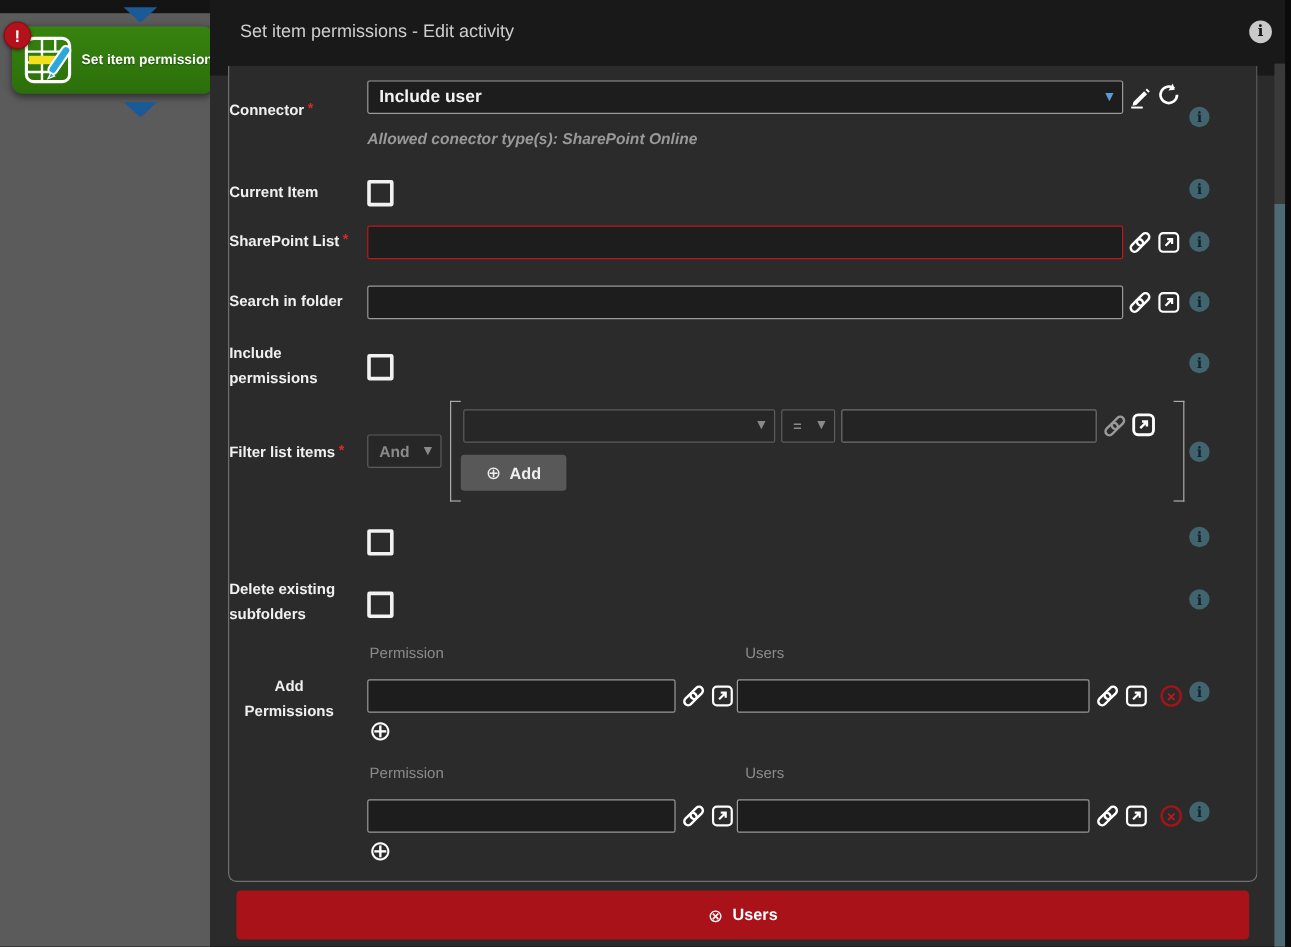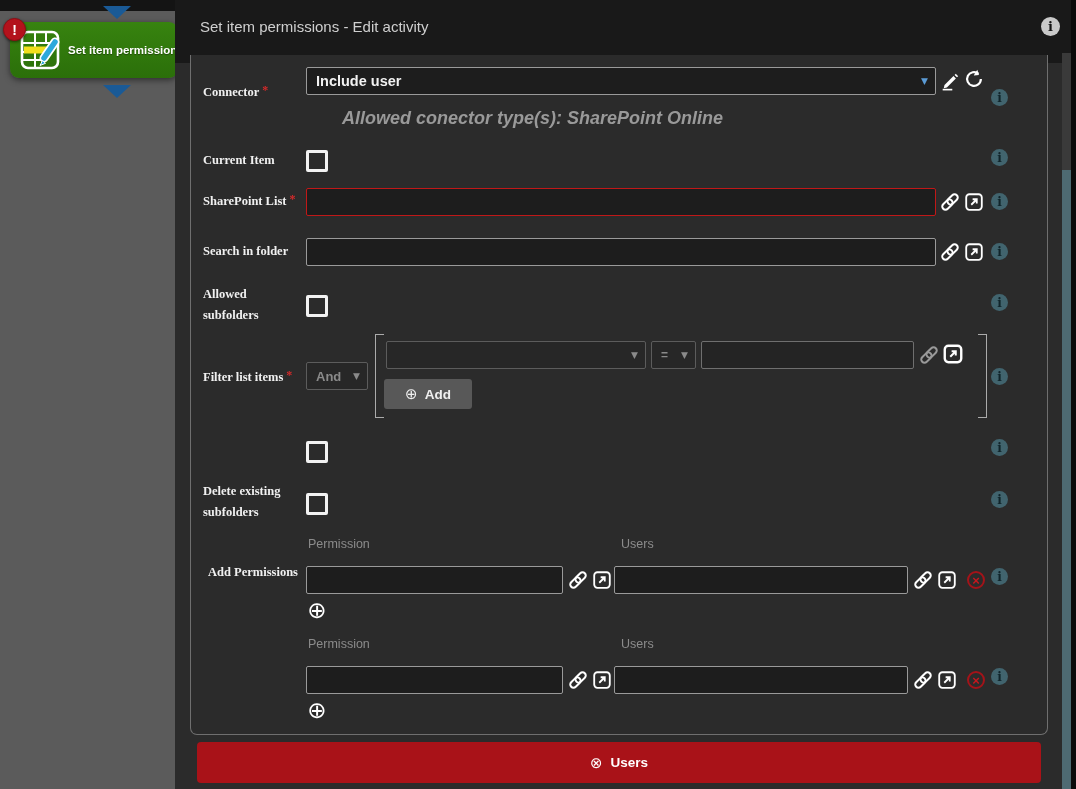--- a/index.html
+++ b/index.html
@@ -34,38 +34,38 @@
   .info-badge { width:17px; height:17px; border-radius:50%; background:#41646e; color:#10242a;
                 font-family:"DejaVu Serif", serif; font-weight:bold; font-size:12px;
                 display:flex; align-items:center; justify-content:center; position:absolute; left:800px; }
   .header-info { position:absolute; left:866px; top:17px; width:19px; height:19px; border-radius:50%;
                  background:#c9c9c9; color:#141414; font-family:"DejaVu Serif", serif; font-weight:bold;
                  font-size:13px; display:flex; align-items:center; justify-content:center; }
 
   .panel { position:absolute; left:15px; top:55px; width:858px; height:680px;
            border:1px solid #6f6f6f; border-top:none; border-radius:0 0 7px 7px; background:#2b2b2b; }
 
-  .field-label { position:absolute; left:12px; width:100px; color:#f0f0f0; font-size:12.5px;
-                 font-weight:bold; line-height:21px;font-family:Liberation Serif, serif; }
+  .field-label { position:absolute; left:0; width:100px; color:#f0f0f0; font-size:12.5px;
+                 font-weight:bold; line-height:21px; }
   .req { color:#d42a2a; font-size:12px; margin-left:3px; position:relative; top:-2px; }
 
   .text-input { position:absolute; height:28px; background:#1d1d1d; border:1px solid #9a9a9a;
                 border-radius:2px; color:#eee; font-size:13px; padding:0 8px; font-family:inherit; }
   .text-input.invalid { border-color:#c01818; }
   .text-input.dim { border-color:#6f6f6f; background:#242424; }
 
   .select { position:absolute; height:28px; background:#1d1d1d; border:1px solid #9a9a9a;
             border-radius:2px; display:flex; align-items:center; padding:0 22px 0 9px; color:#f2f2f2; }
   .select .arrow { position:absolute; right:7px; top:50%; transform:translateY(-50%);
                    font-size:9px; color:#5b9bd5; font-family:"DejaVu Sans", sans-serif; }
   .select.disabled { background:#272727; border-color:#5c5c5c; color:#8a8a8a; font-weight:bold; }
   .select.disabled .arrow { color:#8a8a8a; }
 
-  .hint { position:absolute; left:115px; top:53px; color:#999; font-size:18px;
-          font-style:italic; font-weight:bold;margin-left:36px; }
+  .hint { position:absolute; left:115px; top:53px; color:#999; font-size:13px;
+          font-style:italic; font-weight:bold; }
 
   .checkbox { position:absolute; width:22px; height:22px; border:3px solid #f2f2f2;
               border-radius:2px; background:transparent; }
 
   .icon-btn { position:absolute; width:22px; height:22px; cursor:pointer; }
   .icon-btn svg { display:block; }
 
   .col-header { position:absolute; color:#8b8b8b; font-size:12.5px; }
 
   .plus-btn { position:absolute; width:24px; height:24px; color:#fff; font-size:23px; line-height:23px;
@@ -186,21 +186,21 @@
         </svg>
       </div>
       <div class="icon-btn" style="left:772px; top:186px;">
         <svg viewBox="0 0 24 24">
           <rect x="3.5" y="3.5" width="17" height="17" rx="3.5" fill="none" stroke="#ffffff" stroke-width="2"></rect>
           <path d="M9 15 L15 9 M10.5 9 H15 V13.5" fill="none" stroke="#ffffff" stroke-width="2"></path>
         </svg>
       </div>
       <div class="info-badge" style="top:188px;">i</div>
 
-      <div class="field-label" style="top:229px;">Allowed subfolders</div>
+      <div class="field-label" style="top:229px;">Include permissions</div>
       <div class="checkbox" style="left:115px; top:240px;"></div>
       <div class="info-badge" style="top:239px;">i</div>
 
       <div class="field-label" style="top:312px;">
         <span>Filter list items</span><span class="req">*</span>
       </div>
       <div class="select disabled" style="left:115px; top:307px; width:62px; font-size:13px;">
         <span>And</span>
         <span class="arrow">▼</span>
       </div>

